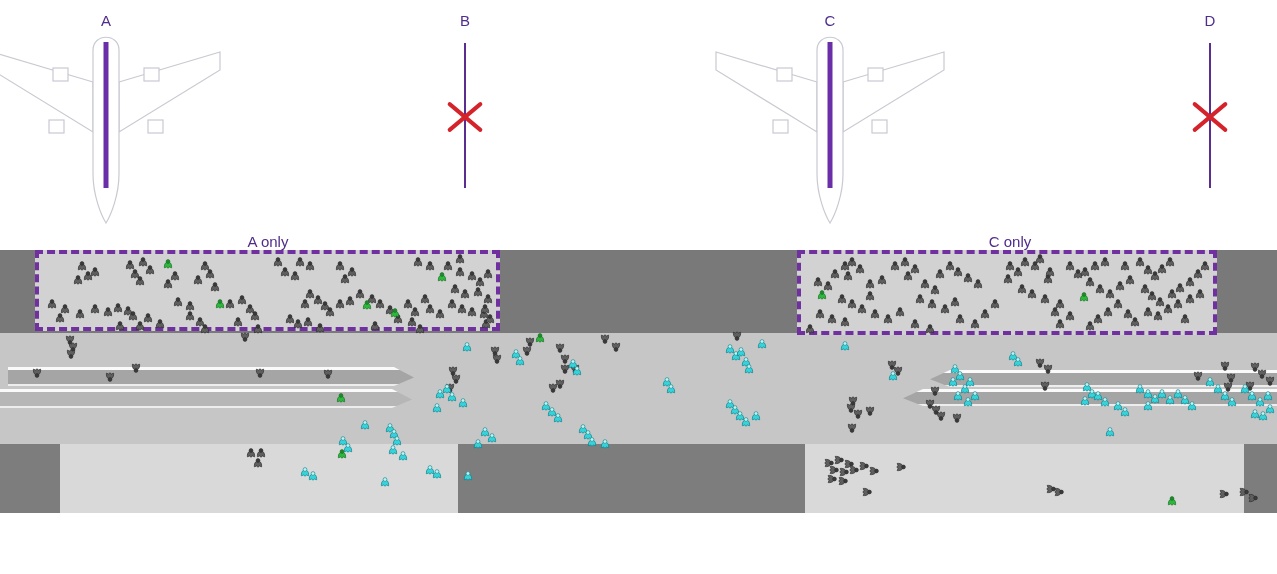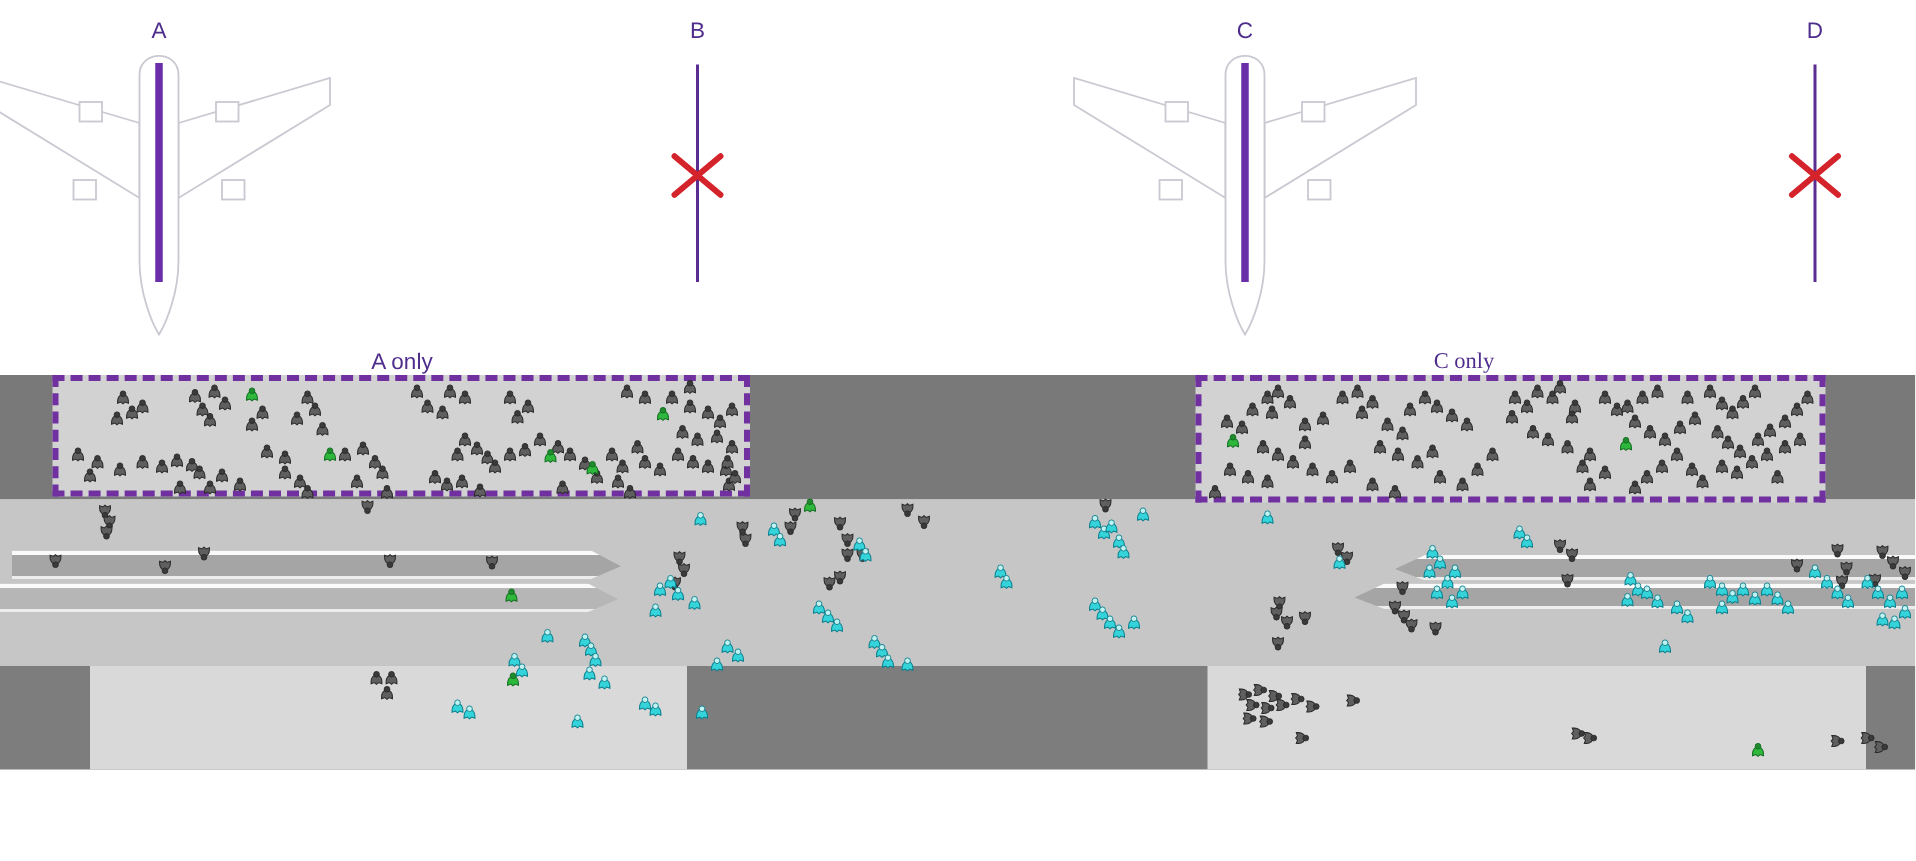--- a/index.html
+++ b/index.html
@@ -14,21 +14,21 @@
   .inset{background:#d9d9d9;top:444px;height:69px;}
   .inset-left{left:60px;width:398px;}
   .inset-right{left:805px;width:439px;}
 
   
   .zone{box-sizing:border-box;background:#d2d2d2;border:4px dashed #7030a0;}
   .zone-a{left:35px;top:250px;width:465px;height:81px;}
   .zone-c{left:797px;top:250px;width:420px;height:85px;}
   .zone-label{top:233px;width:120px;text-align:center;color:#4f2d8c;font-size:15px;}
   .zone-label-a{left:208px;}
-  .zone-label-c{left:916px;font-family:Liberation Serif, serif;}
+  .zone-label-c{left:950px;}
 
   
   .gate-label{top:12px;width:40px;text-align:center;color:#4f2d8c;font-size:15px;}
   .gl-a{left:86px;} .gl-b{left:445px;} .gl-c{left:810px;} .gl-d{left:1190px;}
   .gate-line{top:43px;width:2px;height:145px;background:#5b2d91;}
   .line-b{left:464px;} .line-d{left:1209px;}
   .xbar{width:44px;height:4px;background:#d5232b;border-radius:2px;top:115px;}
   .xb1{transform:rotate(40deg);} .xb2{transform:rotate(-40deg);}
   .x-b{left:443px;} .x-d{left:1188px;}
 

